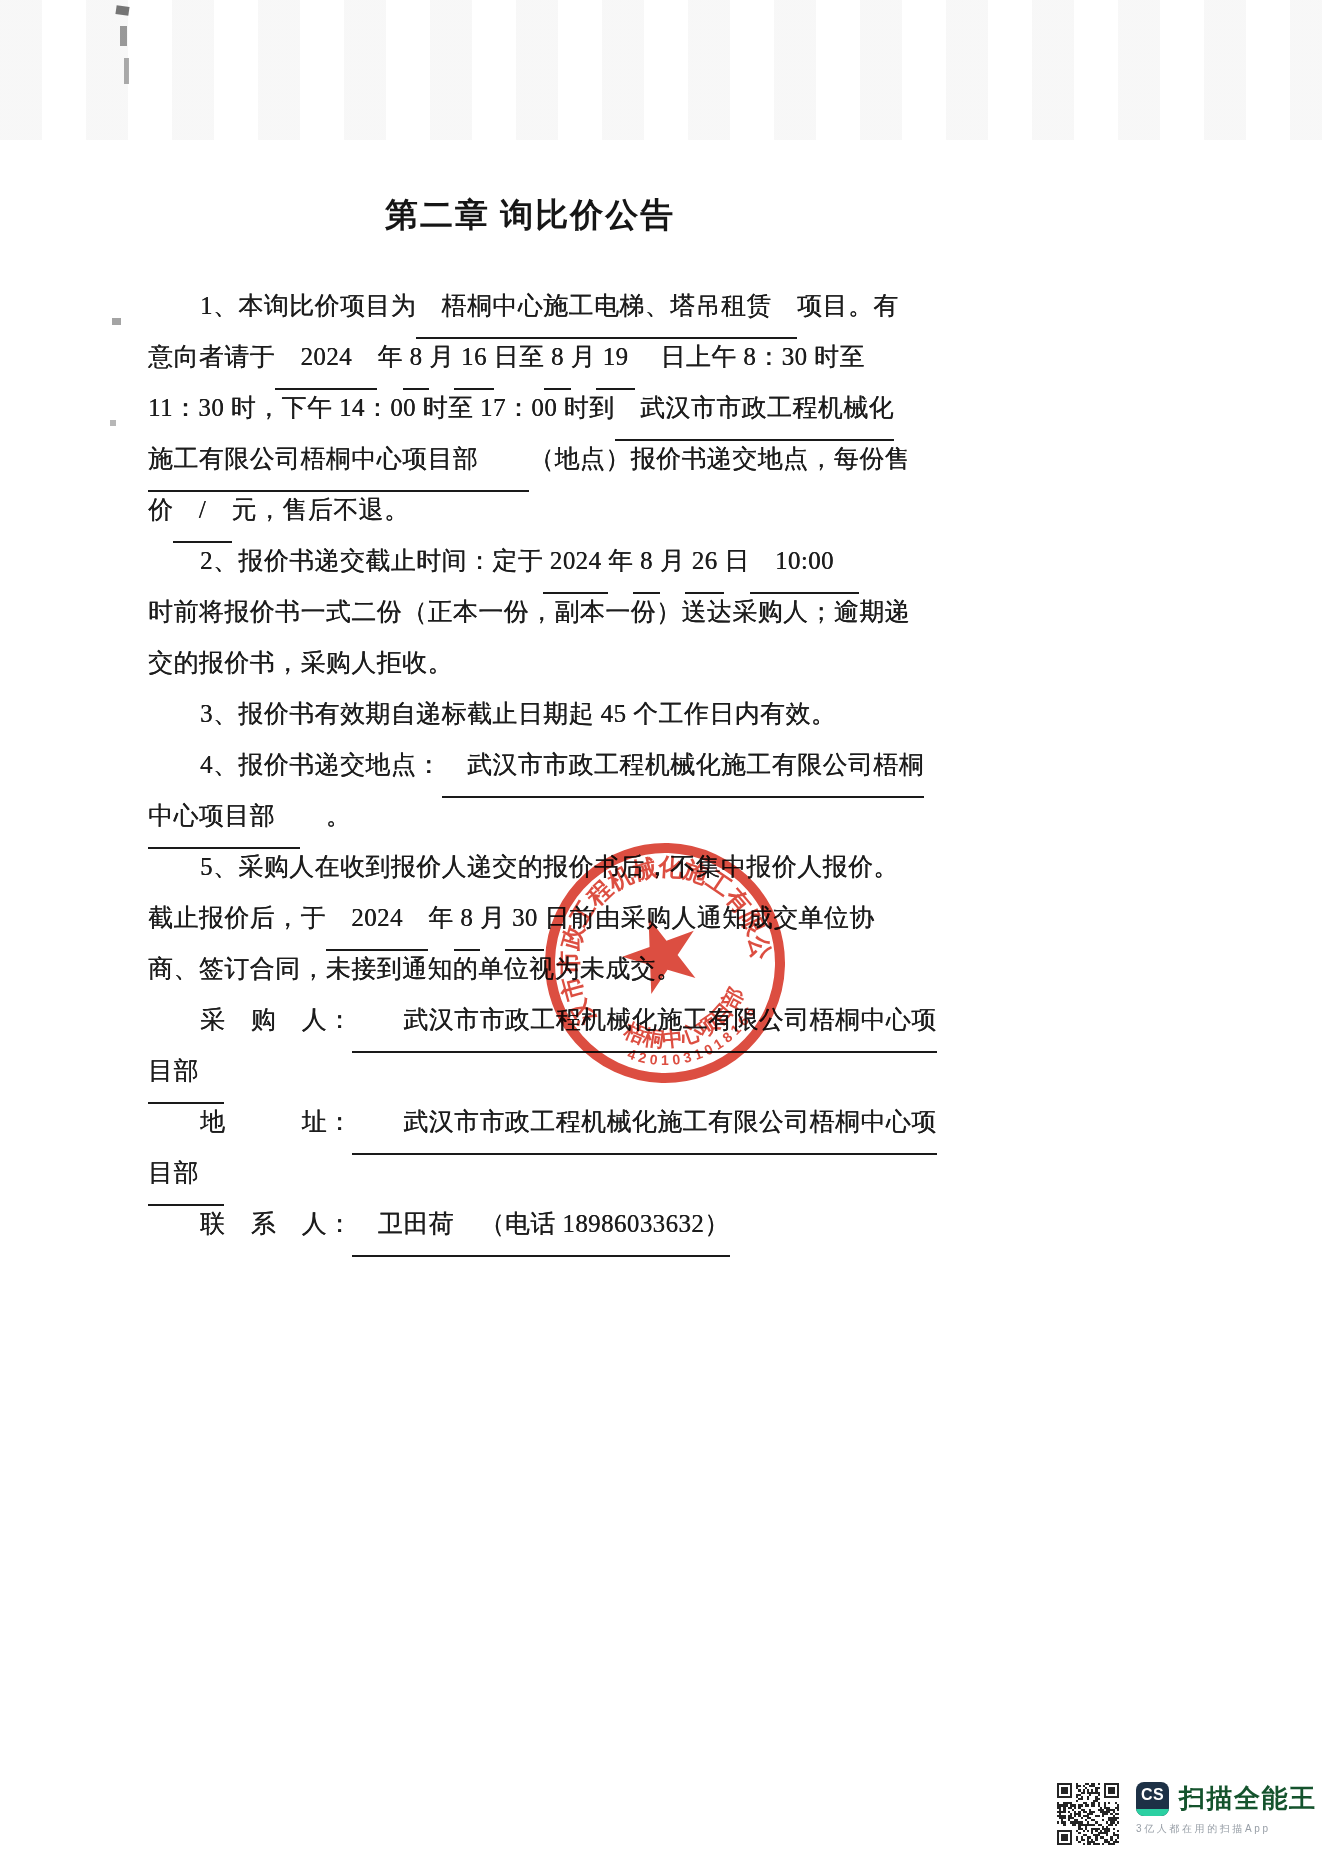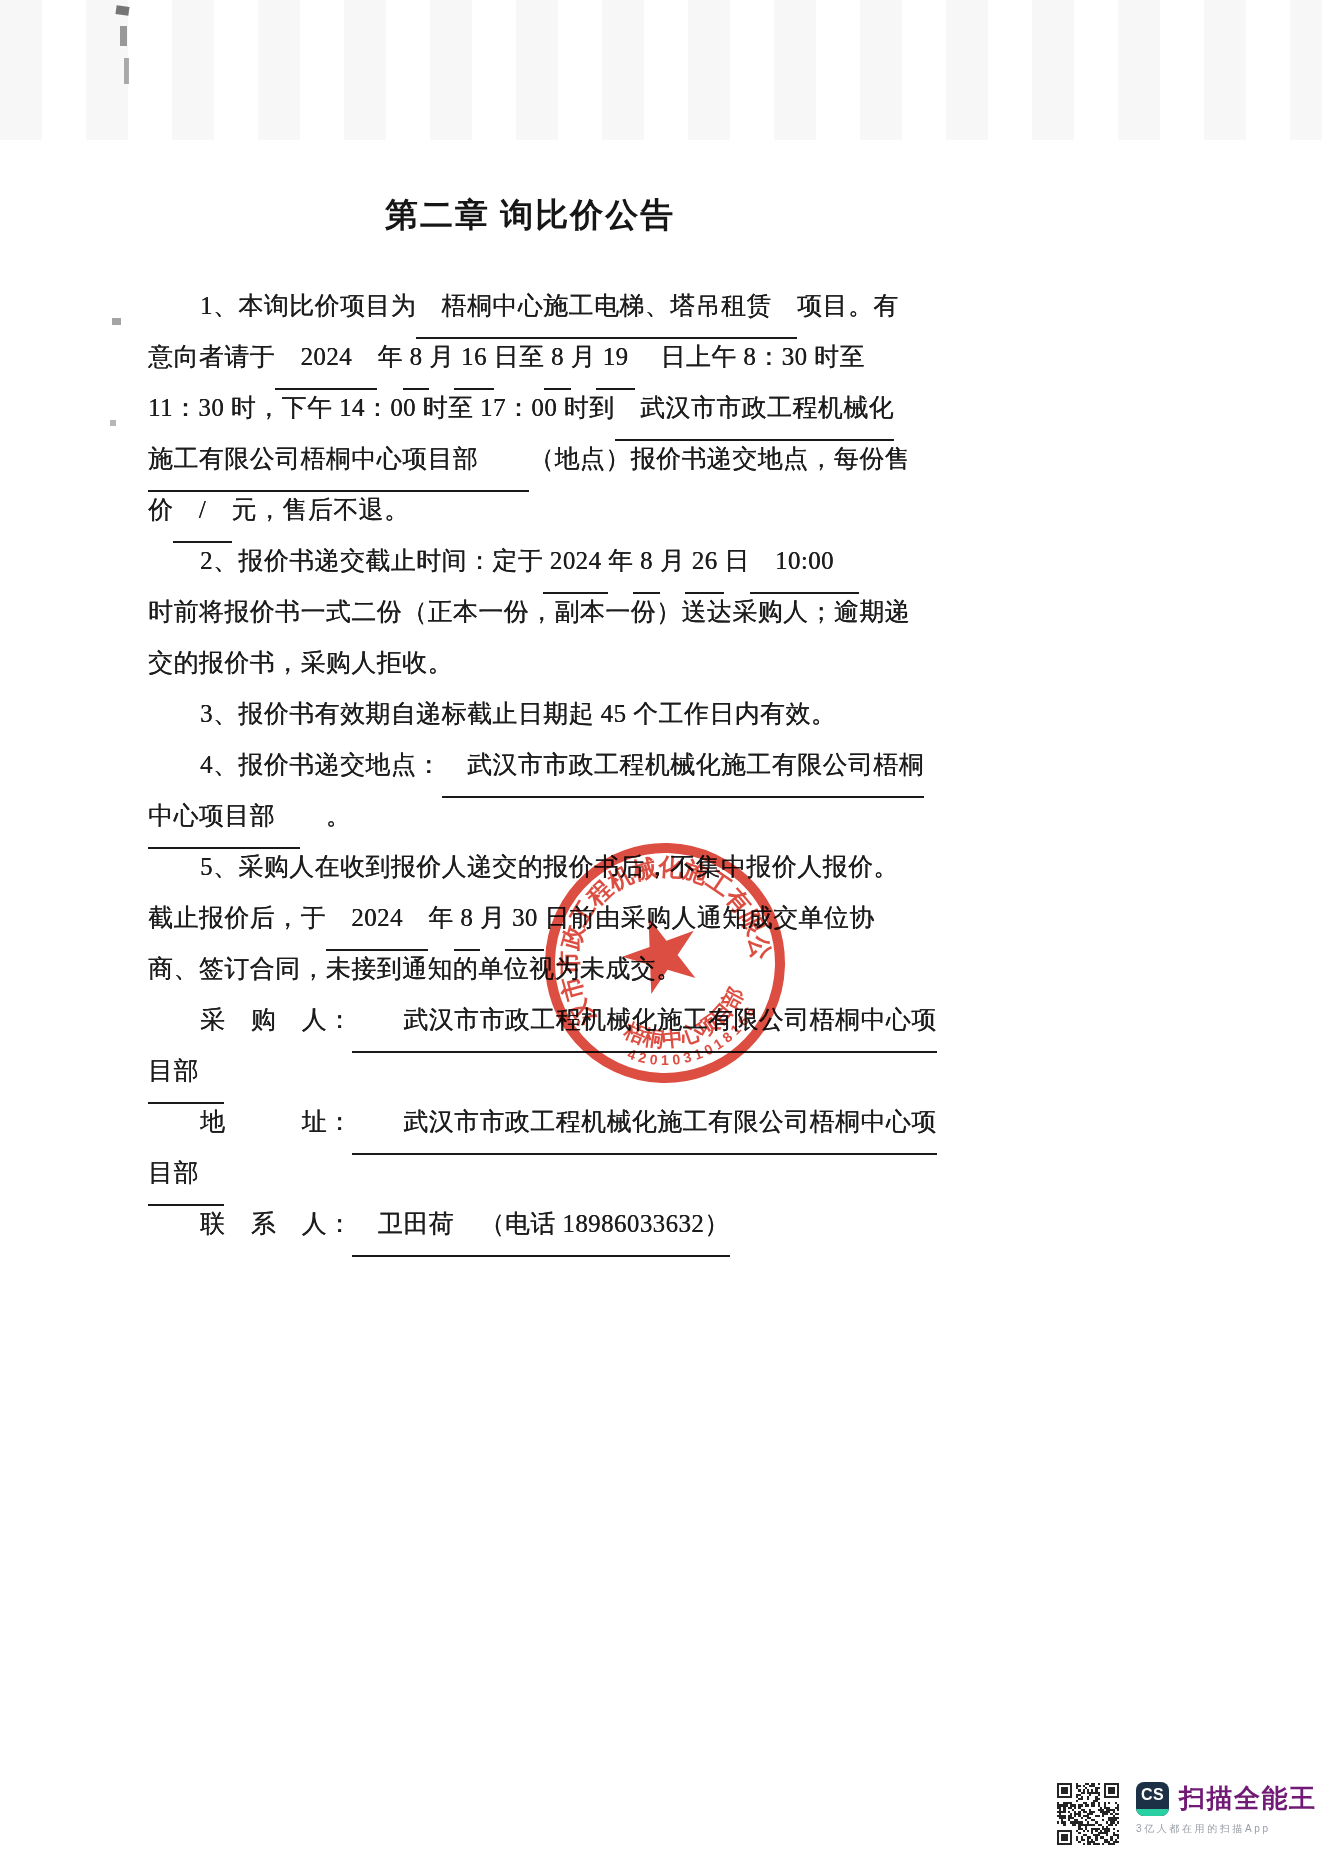--- a/index.html
+++ b/index.html
@@ -55,21 +55,21 @@
     display:flex;align-items:flex-start;justify-content:center;
   }
   .cs-logo .cs-txt{
     color:#ffffff;font-weight:700;font-size:16px;line-height:25px;
     letter-spacing:0.5px;
   }
   .cs-logo .cs-teal{
     position:absolute;left:0;bottom:0;width:100%;height:7px;
     background:#2bd0a2;
   }
-  .app-name{font-size:26px;font-weight:700;color:#701a75;letter-spacing:1.5px;}
+  .app-name{font-size:26px;font-weight:700;color:#14532d;letter-spacing:1.5px;}
   .tagline{margin-top:6px;font-size:10px;color:#979ea6;letter-spacing:2.6px;}
 </style>
 </head>
 <body>
 
 <div class="scan-band"></div>
 <div class="mark m1"></div>
 <div class="mark m2"></div>
 <div class="mark m3"></div>
 <div class="mark m4"></div>

